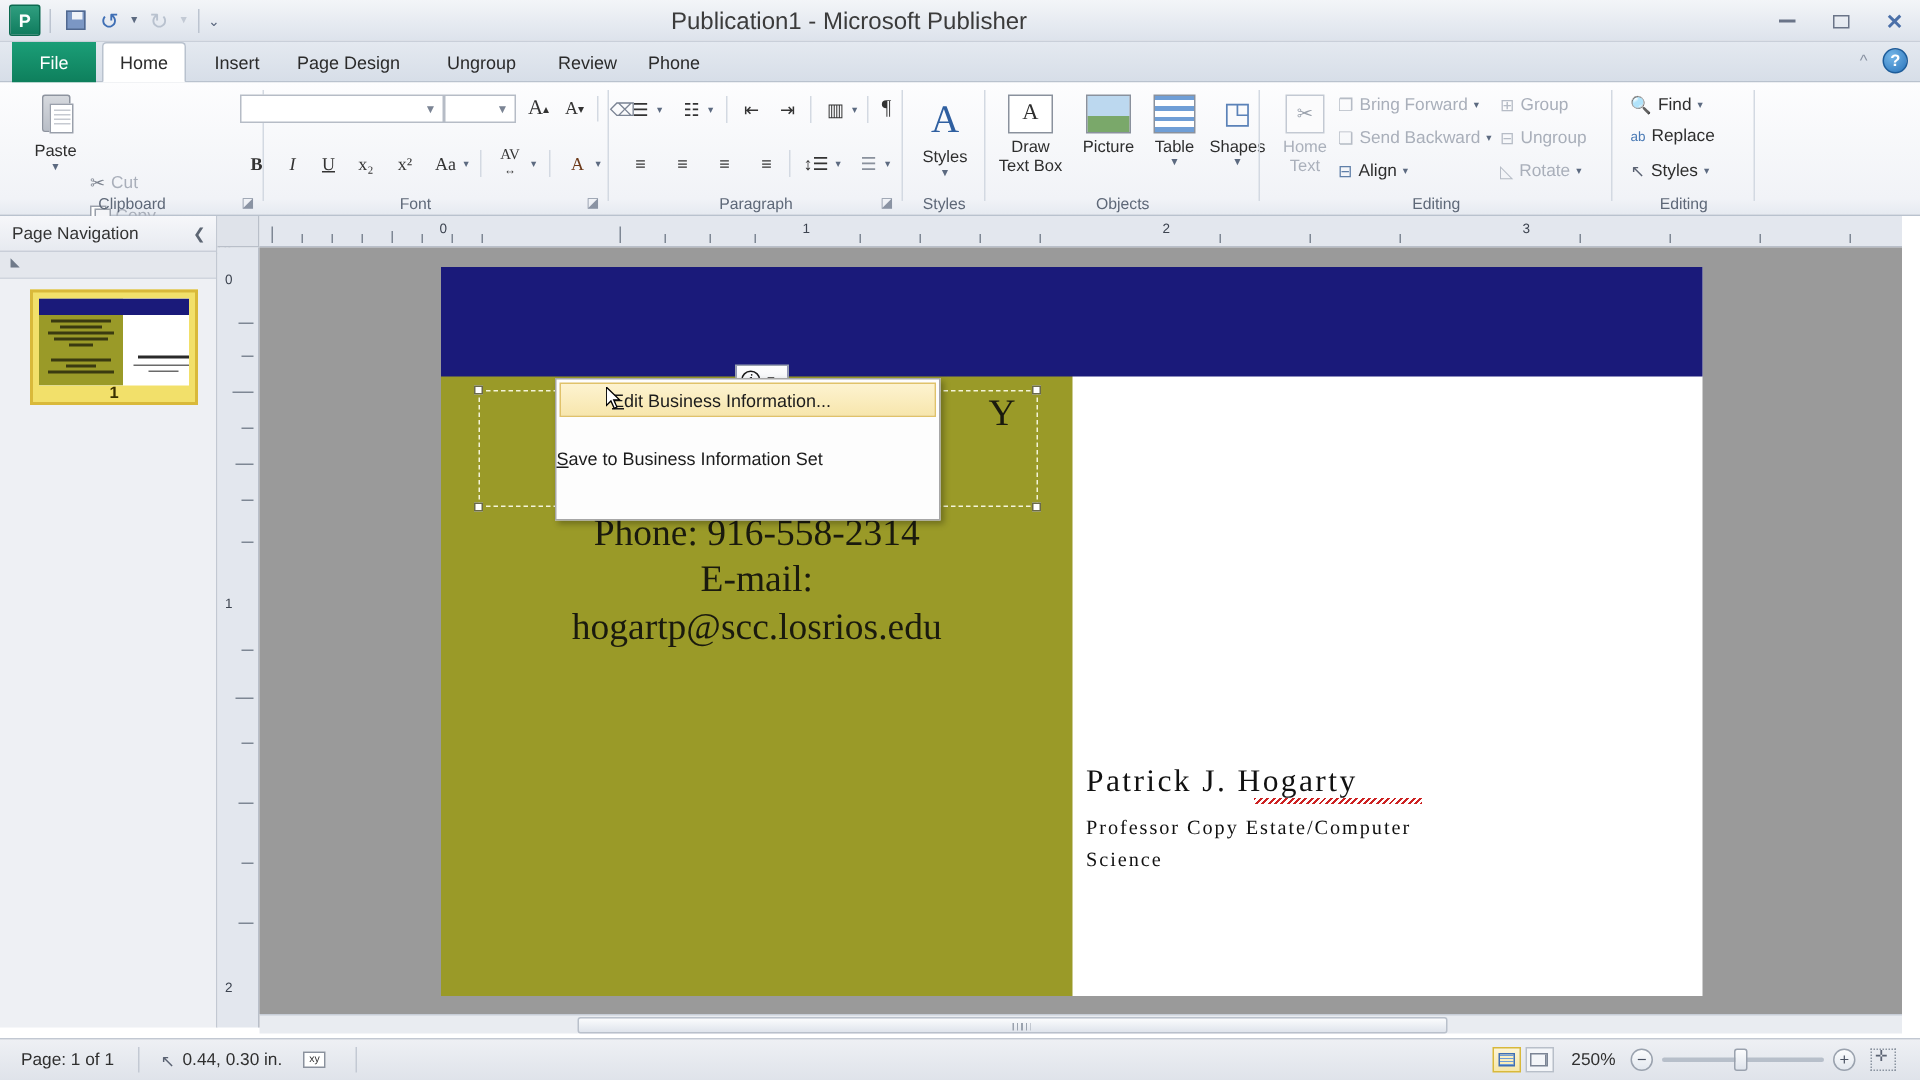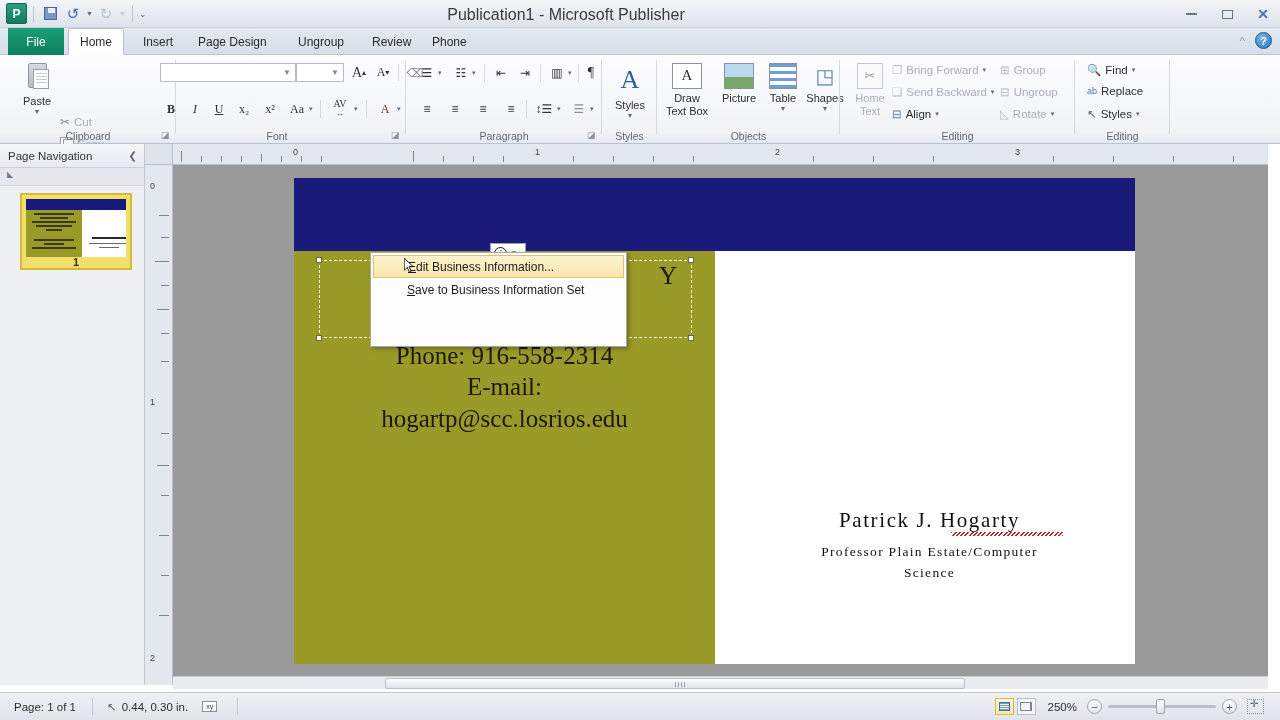--- a/index.html
+++ b/index.html
@@ -214,21 +214,21 @@
   .addr-block { margin-top: 2px; }
   .contact-block { margin-top: 48px; }
   .sel-box {
     position: absolute; left: 25px; top: 82px; width: 373px; height: 78px;
     border: 1px dashed #f4f4d8; pointer-events: none;
   }
   .sel-handle {
     position: absolute; width: 6px; height: 6px; background: #fff; border: 1px solid #6a6a4a;
   }
   .card-right-name {
-    position: absolute; left: 430px; top: 330px; width: 411px; text-align: center;
+    position: absolute; left: 430px; top: 330px; width: 411px; text-align: left;
     font-family: "Liberation Serif", serif;
   }
   .cr-name { font-size: 21px; color: #111; letter-spacing: 1.6px; position: relative; display: inline-block; }
   .squiggle {
     position: absolute; left: 112px; bottom: -3px; width: 112px; height: 4px;
     background-image: repeating-linear-gradient(135deg,#cc2222 0 1.4px,transparent 1.4px 3px);
   }
   .cr-title { font-size: 13.5px; color: #111; letter-spacing: 1.3px; line-height: 1.55; margin-top: 9px; }
 
   
@@ -246,21 +246,21 @@
   .info-caret { font-size: 8px; color: #2a2a2a; }
 
   
   .ctxmenu {
     position: absolute; left: 370px; top: 252px; width: 257px; height: 95px;
     background: #fdfdfd; border: 1px solid #a6a6a6;
     box-shadow: 2px 2px 4px rgba(0,0,0,0.28); z-index: 80; padding: 2px 0;
   }
   .ctxitem {
     position: relative; height: 23px; display: flex; align-items: center;
-    padding-left: 36px; font-size: 12px; color: #1c1c1c;
+    font-size: 12px; color: #1c1c1c; margin-top: 16px;
   }
   .ctxitem.hl {
     background: linear-gradient(to bottom,#fdf3d0,#f7e6ad);
     border: 1px solid #e0c26a; margin: 0 2px; padding-left: 34px;
   }
   .ctxitem u { text-decoration: underline; }
   .cursor-arrow {
     position: absolute; left: 36px; top: 7px; width: 11px; height: 16px; z-index: 90;
   }
 
@@ -633,21 +633,21 @@
           <div>hogartp@scc.losrios.edu</div>
         </div>
       </div>
 
       <div class="card-right-name">
         <div class="cr-name">
           <span>Patrick J. Hogarty</span>
           <span class="squiggle"></span>
         </div>
         <div class="cr-title">
-          <div>Professor Plain Estate/Computer</div>
+          <div>Professor Copy Estate/Computer</div>
           <div>Science</div>
         </div>
       </div>
 
       <div class="info-btn">
         <span class="info-circ">i</span>
         <span class="info-caret">▼</span>
       </div>
     </div>
   </div>

